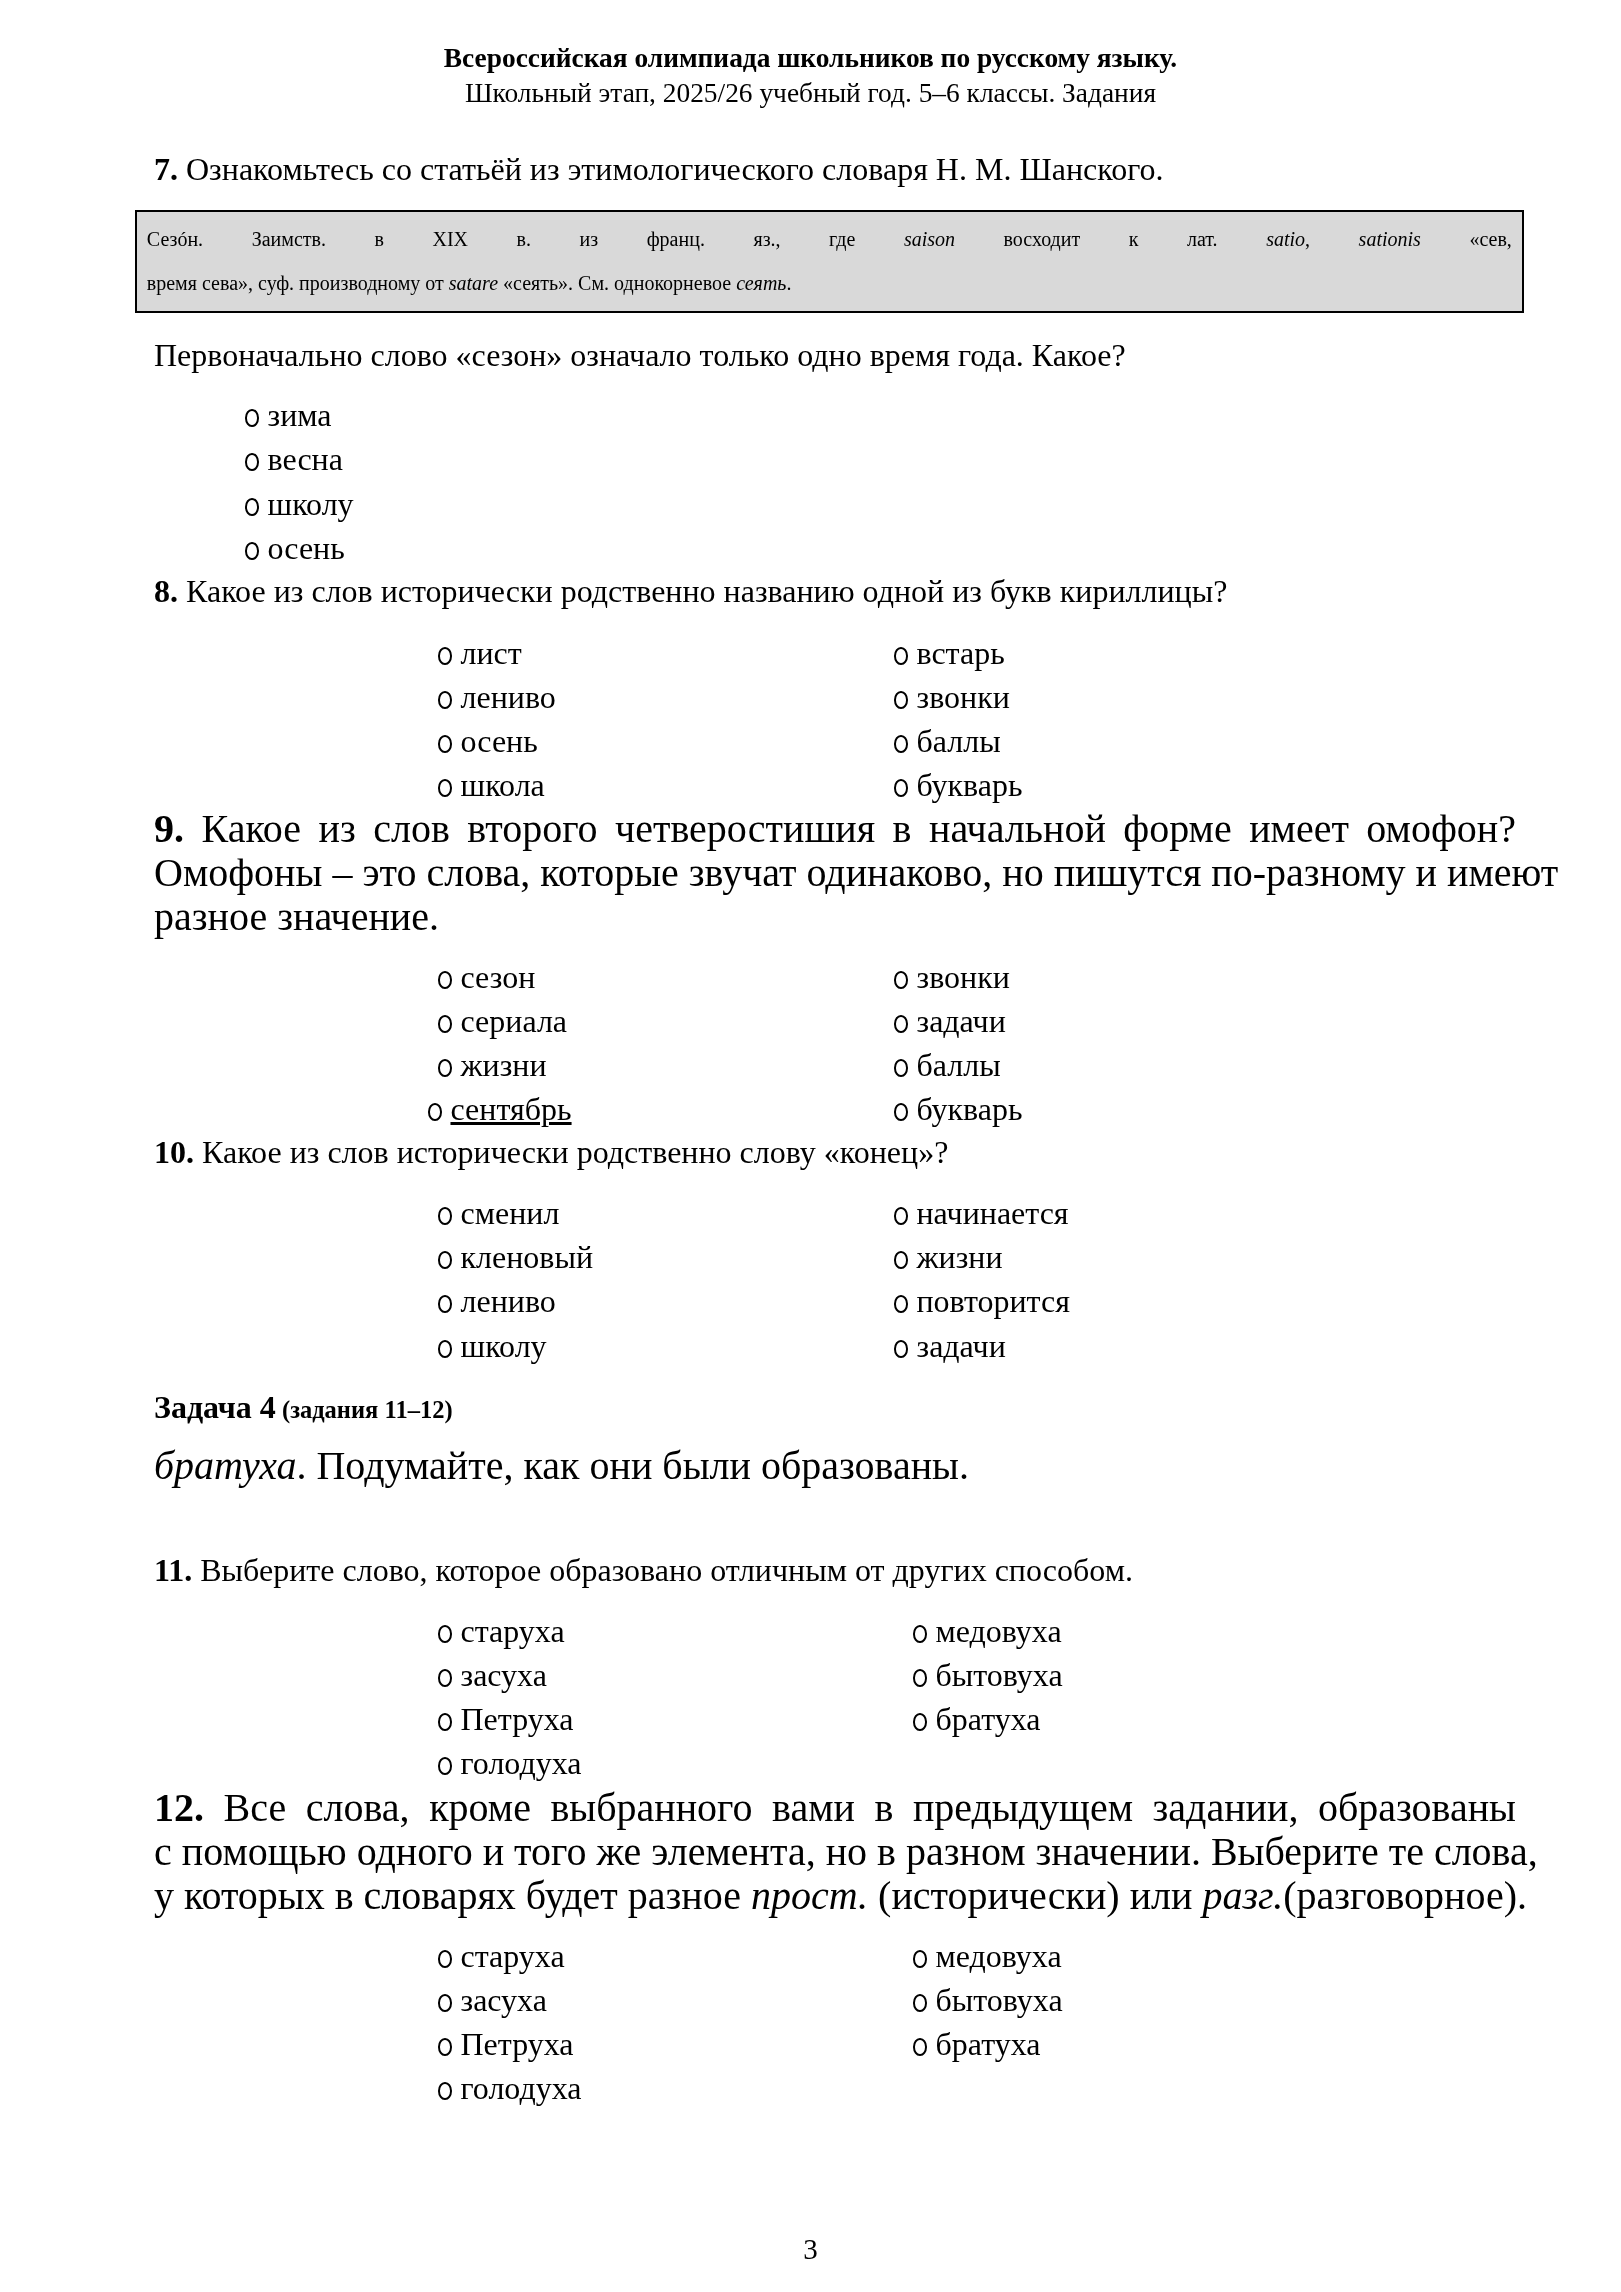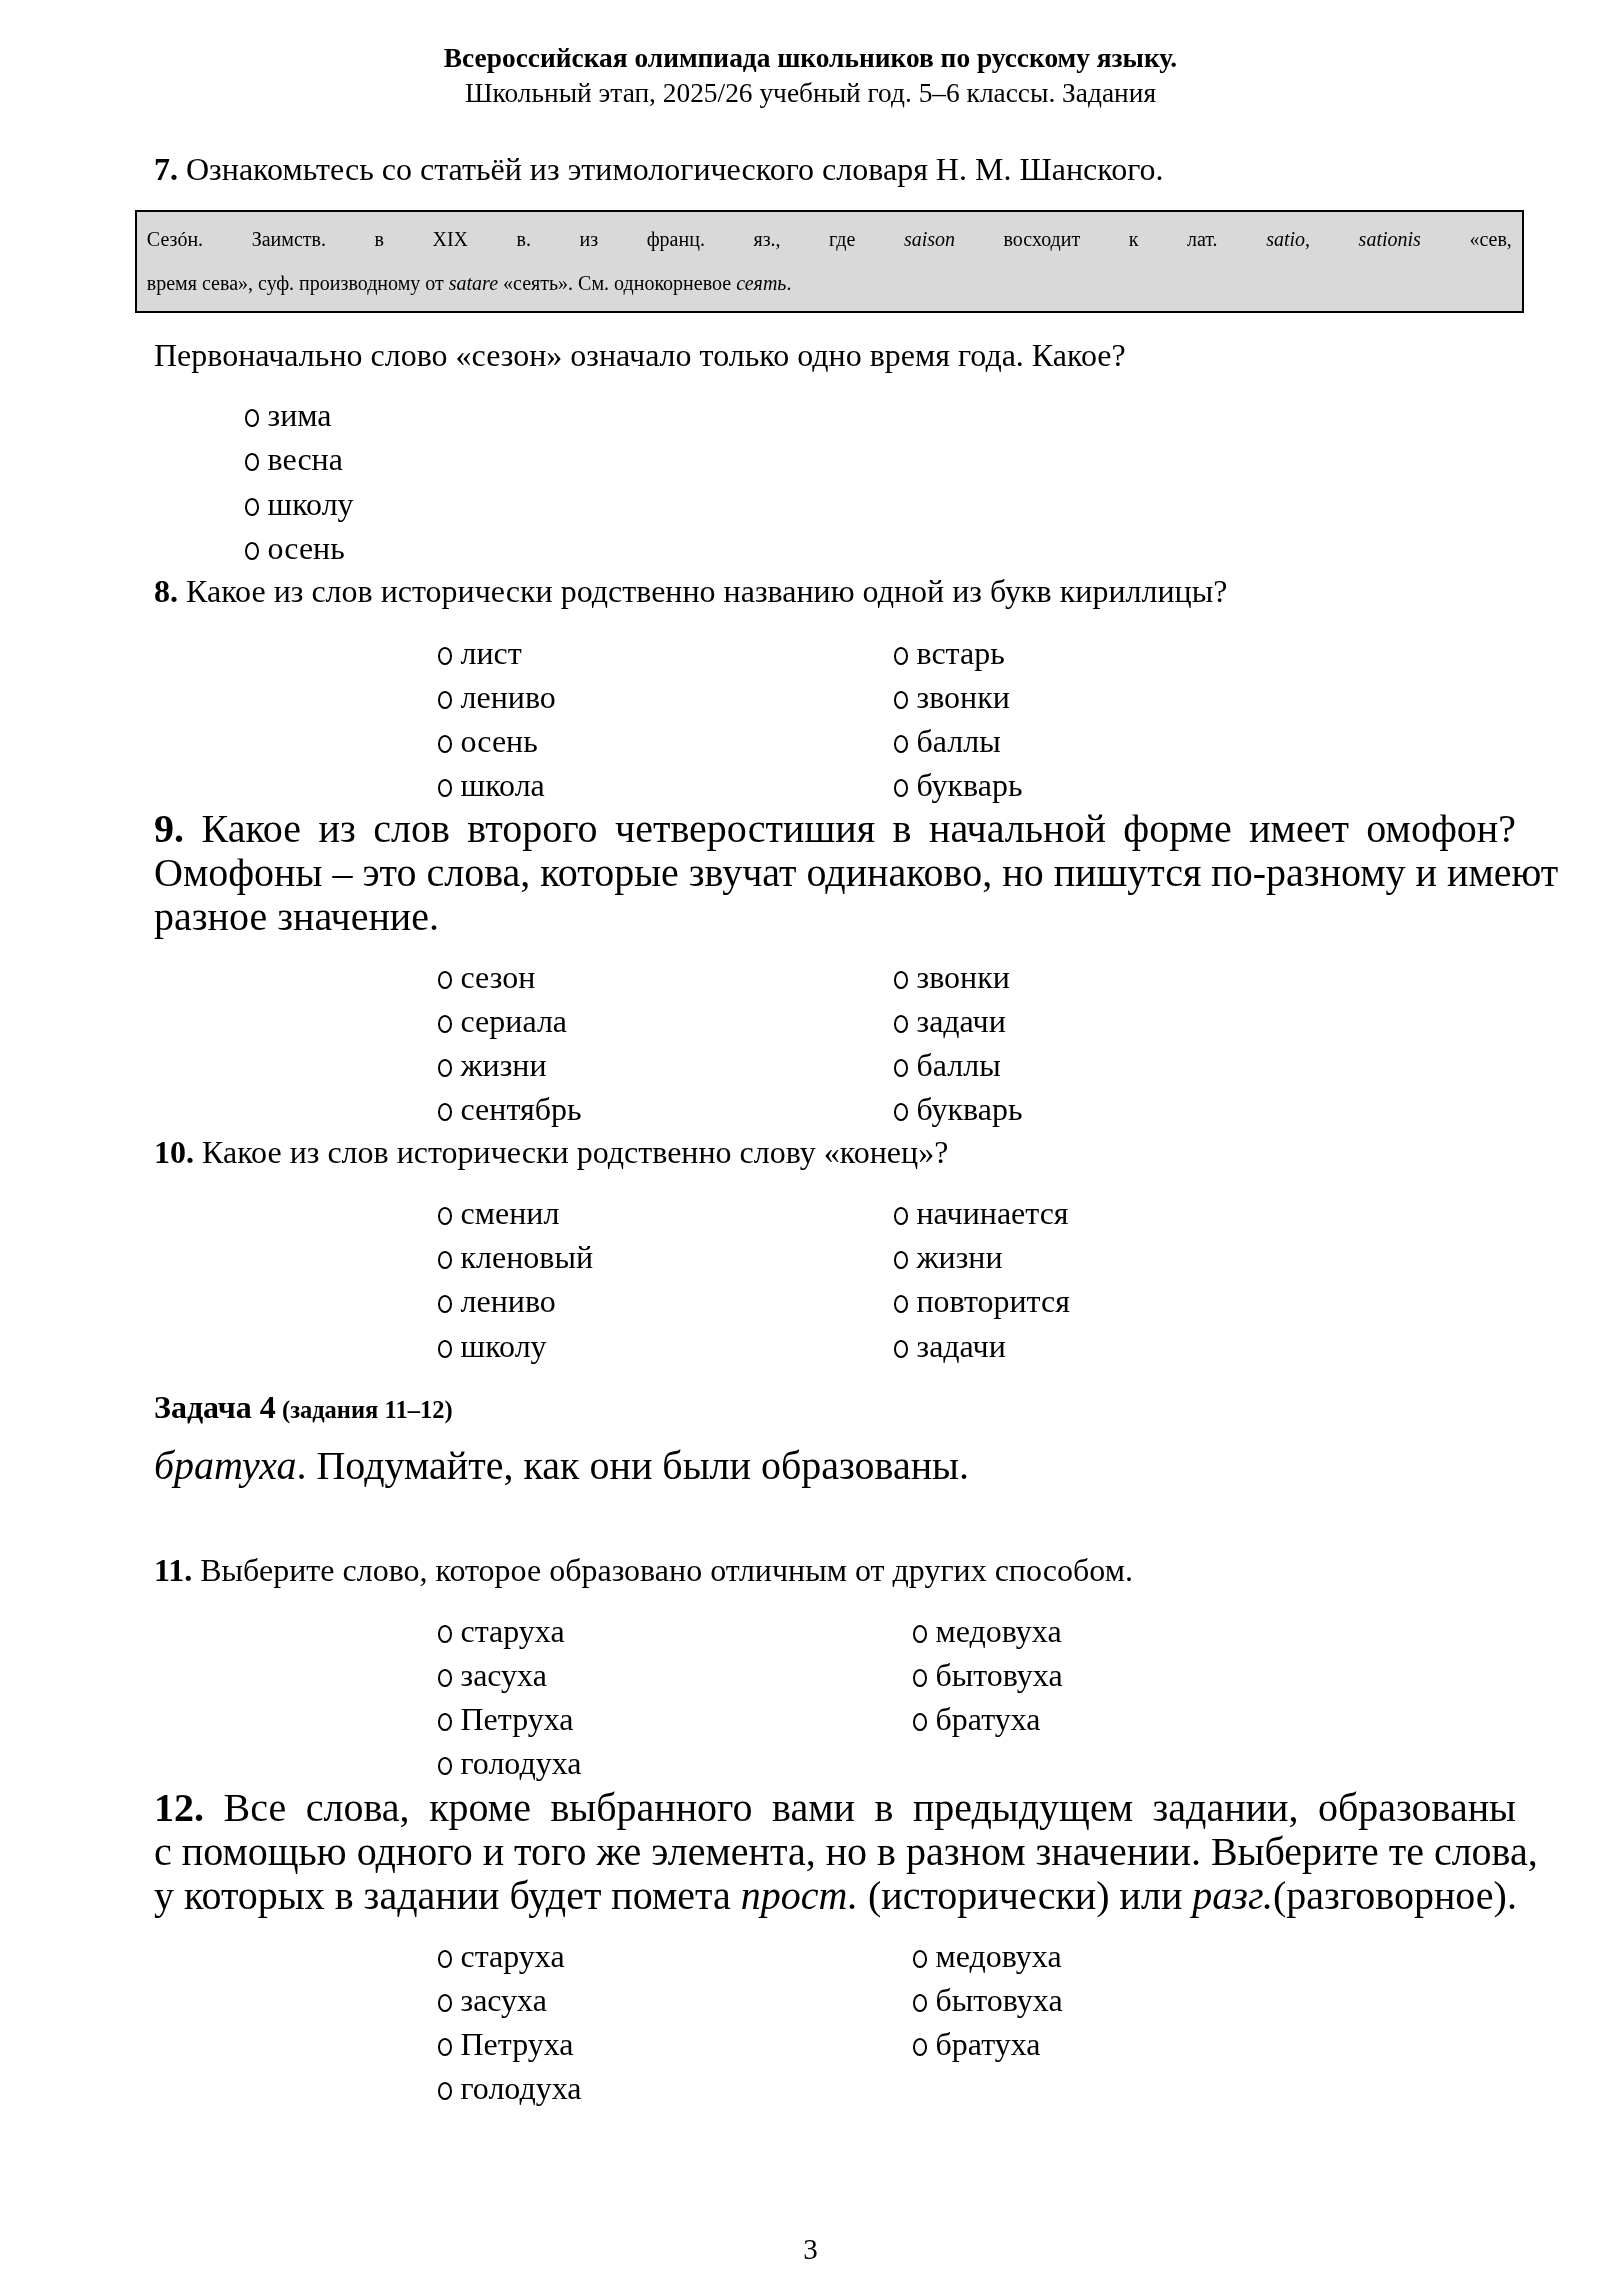--- a/index.html
+++ b/index.html
@@ -60,21 +60,21 @@
 
 <div class="abs just" style="top:807px;">
   <span class="row"><b>9.</b><span> Какое из слов второго четверостишия в начальной форме имеет омофон?</span></span>
   <span class="row">Омофоны – это слова, которые звучат одинаково, но пишутся по-разному и имеют</span>
   <span class="row last">разное значение.</span>
 </div>
 <div id="q9-options">
     <div class="opt" style="left: 438px; top: 939px;"><span class="mark"></span><span>сезон</span></div>
     <div class="opt" style="left: 438px; top: 983px;"><span class="mark"></span><span>сериала</span></div>
     <div class="opt" style="left: 438px; top: 1027px;"><span class="mark"></span><span>жизни</span></div>
-    <div class="opt" style="left: 438px; top: 1071px;"><span class="mark"></span><span>сентябрь</span></div>
+    <div class="opt" style="left: 428px; top: 1071px; text-decoration: underline;"><span class="mark"></span><span>сентябрь</span></div>
     <div class="opt" style="left: 894px; top: 939px;"><span class="mark"></span><span>звонки</span></div>
     <div class="opt" style="left: 894px; top: 983px;"><span class="mark"></span><span>задачи</span></div>
     <div class="opt" style="left: 894px; top: 1027px;"><span class="mark"></span><span>баллы</span></div>
     <div class="opt" style="left: 894px; top: 1071px;"><span class="mark"></span><span>букварь</span></div>
   </div>
 
 <div class="abs line" style="top:1130px;"><b>10.</b><span> Какое из слов исторически родственно слову «конец»?</span></div>
 <div id="q10-options">
     <div class="opt" style="left: 438px; top: 1175px;"><span class="mark"></span><span>сменил</span></div>
     <div class="opt" style="left: 438px; top: 1219px;"><span class="mark"></span><span>кленовый</span></div>
@@ -99,21 +99,21 @@
     <div class="opt" style="left: 438px; top: 1681px;"><span class="mark"></span><span>Петруха</span></div>
     <div class="opt" style="left: 438px; top: 1725px;"><span class="mark"></span><span>голодуха</span></div>
     <div class="opt" style="left: 913px; top: 1593px;"><span class="mark"></span><span>медовуха</span></div>
     <div class="opt" style="left: 913px; top: 1637px;"><span class="mark"></span><span>бытовуха</span></div>
     <div class="opt" style="left: 913px; top: 1681px;"><span class="mark"></span><span>братуха</span></div>
   </div>
 
 <div class="abs just" style="top:1786px;">
   <span class="row"><b>12.</b><span> Все слова, кроме выбранного вами в предыдущем задании, образованы</span></span>
   <span class="row">с помощью одного и того же элемента, но в разном значении. Выберите те слова,</span>
-  <span class="row last"><span>у которых в задании будет помета </span><i>прост.</i><span> (исторически) или </span><i>разг.</i><span>(разговорное).</span></span>
+  <span class="row last"><span>у которых в словарях будет разное </span><i>прост.</i><span> (исторически) или </span><i>разг.</i><span>(разговорное).</span></span>
 </div>
 <div id="q12-options">
     <div class="opt" style="left: 438px; top: 1918px;"><span class="mark"></span><span>старуха</span></div>
     <div class="opt" style="left: 438px; top: 1962px;"><span class="mark"></span><span>засуха</span></div>
     <div class="opt" style="left: 438px; top: 2006px;"><span class="mark"></span><span>Петруха</span></div>
     <div class="opt" style="left: 438px; top: 2050px;"><span class="mark"></span><span>голодуха</span></div>
     <div class="opt" style="left: 913px; top: 1918px;"><span class="mark"></span><span>медовуха</span></div>
     <div class="opt" style="left: 913px; top: 1962px;"><span class="mark"></span><span>бытовуха</span></div>
     <div class="opt" style="left: 913px; top: 2006px;"><span class="mark"></span><span>братуха</span></div>
   </div>

